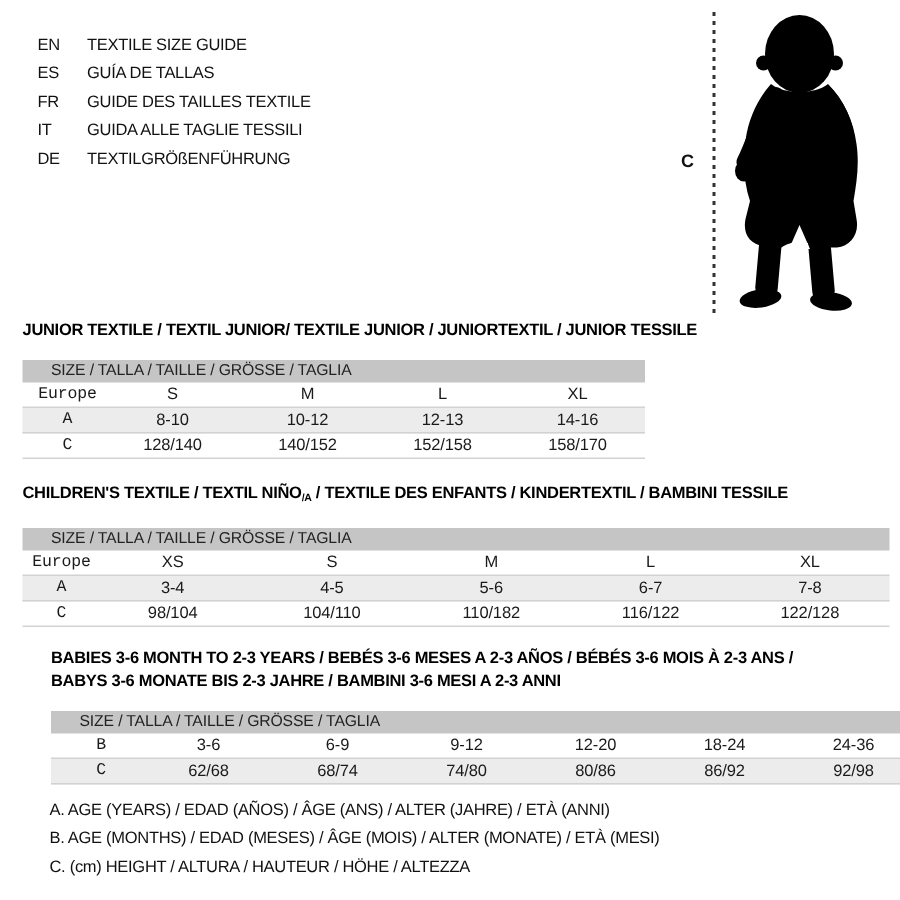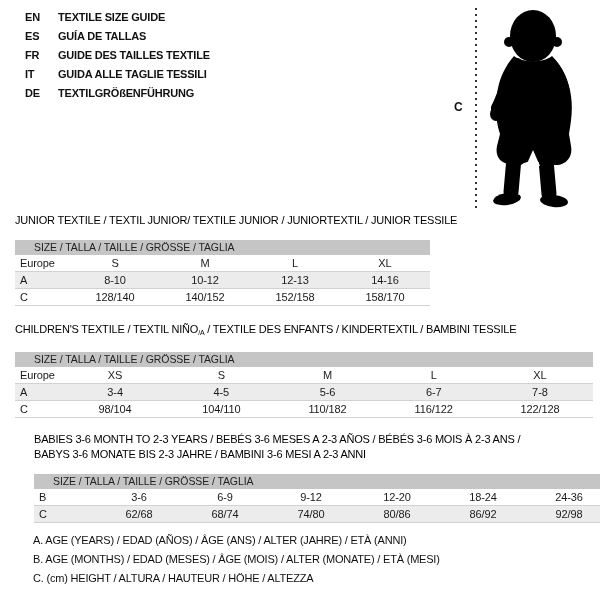--- a/index.html
+++ b/index.html
@@ -9,60 +9,60 @@
   }
   #page{
     position:relative;
     width:600px;height:600px;
     background:#ffffff;
     overflow:hidden;
     color:#111;
   }
   
   #lang-block{
-    position:absolute;left:25px;top:8px;
-    font-size:11px;font-weight:bold;line-height:19px;
+    position:absolute;left:25px;top:21px;
+    font-size:11px;font-weight:normal;line-height:19px;
     letter-spacing:-0.2px;white-space:nowrap;
   }
   .lang-row{display:flex;}
   .lang-code{display:inline-block;width:33px;}
   
   #figure{position:absolute;left:440px;top:0;width:160px;height:215px;}
   #height-line{
     position:absolute;left:35px;top:8px;width:2px;height:202px;
     background:repeating-linear-gradient(to bottom,#333 0 2.5px,transparent 2.5px 6px);
   }
   #height-label{
     position:absolute;left:14px;top:100px;
     font-size:12px;font-weight:bold;
   }
   #baby-svg{position:absolute;left:48px;top:8px;}
   
   .sec{position:absolute;left:15px;}
   .sec-title{
-    font-size:11px;font-weight:normal;line-height:15px;
+    font-size:11px;font-weight:bold;line-height:15px;
     letter-spacing:-0.2px;white-space:nowrap;color:#000;
   }
   .sec-title .sub{font-size:7px;vertical-align:-2px;}
   .size-bar{
     margin-top:12px;
     background:#c5c5c5;
     height:15px;line-height:15px;
     font-size:10.5px;color:#222;
     padding-left:19px;box-sizing:border-box;
     letter-spacing:-0.1px;
   }
   .tbl .row{
     display:flex;height:16px;line-height:16px;
     font-size:11px;letter-spacing:-0.1px;color:#1a1a1a;
     border-bottom:1px solid #d2d2d2;
   }
   .tbl .row.shade{background:#ececec;}
   .tbl .cell{flex:1;text-align:center;}
-  .tbl .cell.label{flex:0 0 auto;text-align:left;padding-left:5px;box-sizing:border-box;}
+  .tbl .cell.label{flex:0 0 auto;text-align:center;padding-left:5px;box-sizing:border-box;font-family:Liberation Mono, monospace;}
   .s1{top:213px;} .s1 .size-bar,.s1 .tbl{width:415px;} .s1 .cell.label{width:55px;}
   .s2{top:322px;} .s2 .size-bar,.s2 .tbl{width:578px;} .s2 .cell.label{width:47px;}
   .s3{top:432px;margin-left:19px;} .s3 .size-bar,.s3 .tbl{width:578px;} .s3 .cell.label{width:62px;}
   
   #footer{
     position:absolute;left:33px;top:531px;
     font-size:11px;font-weight:normal;line-height:19px;
     letter-spacing:-0.2px;white-space:nowrap;
   }
 </style>

